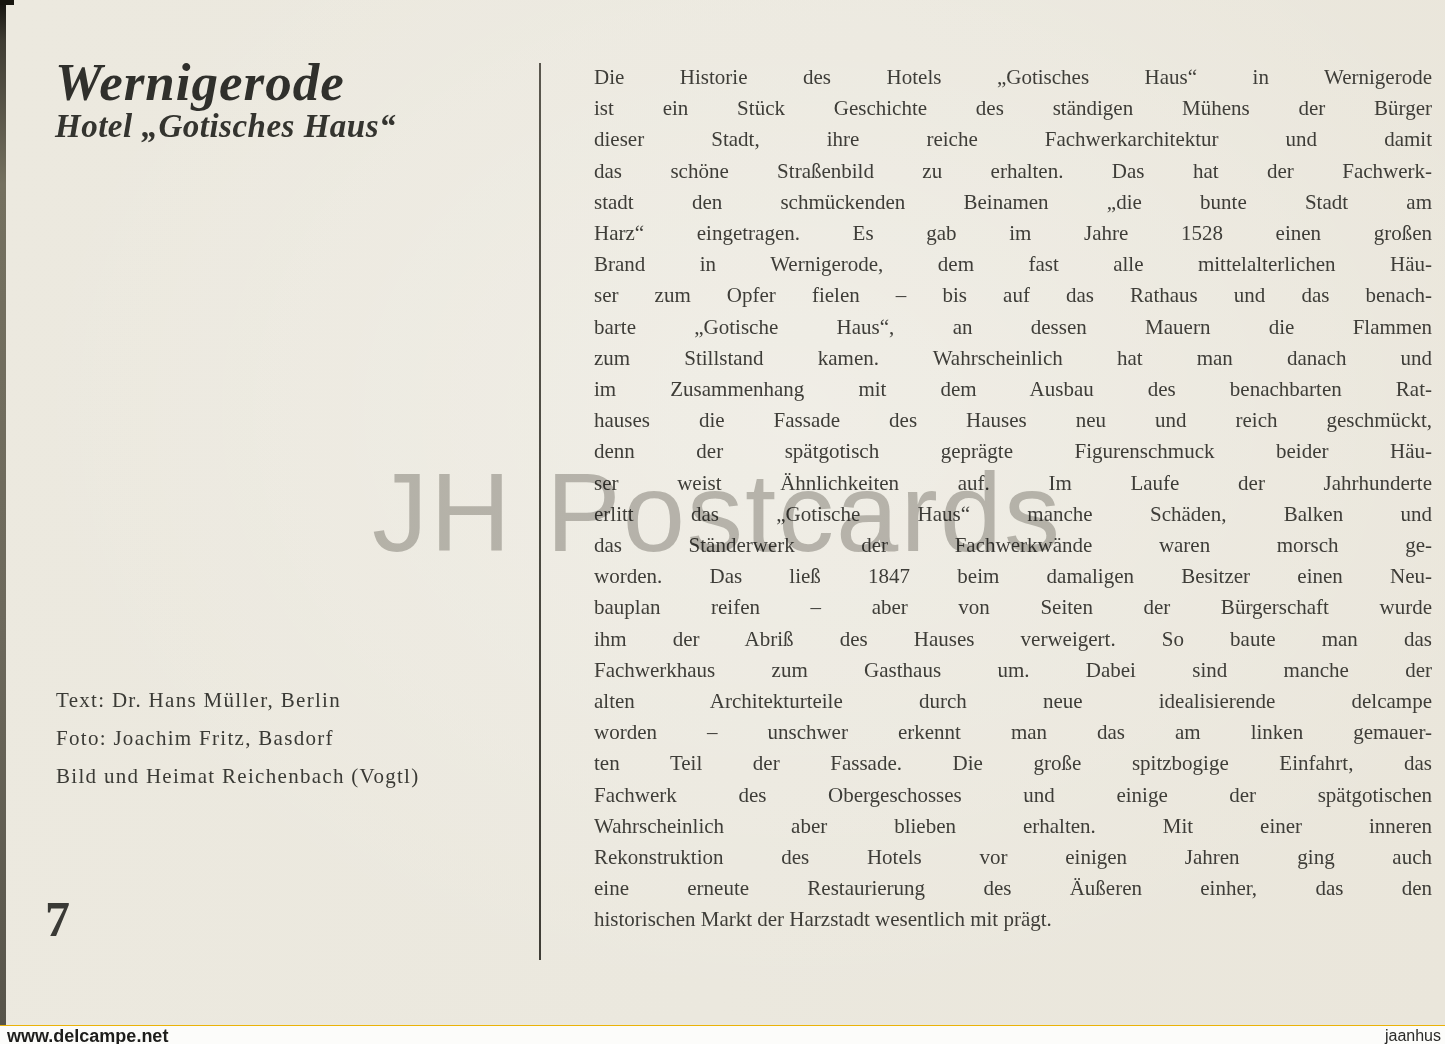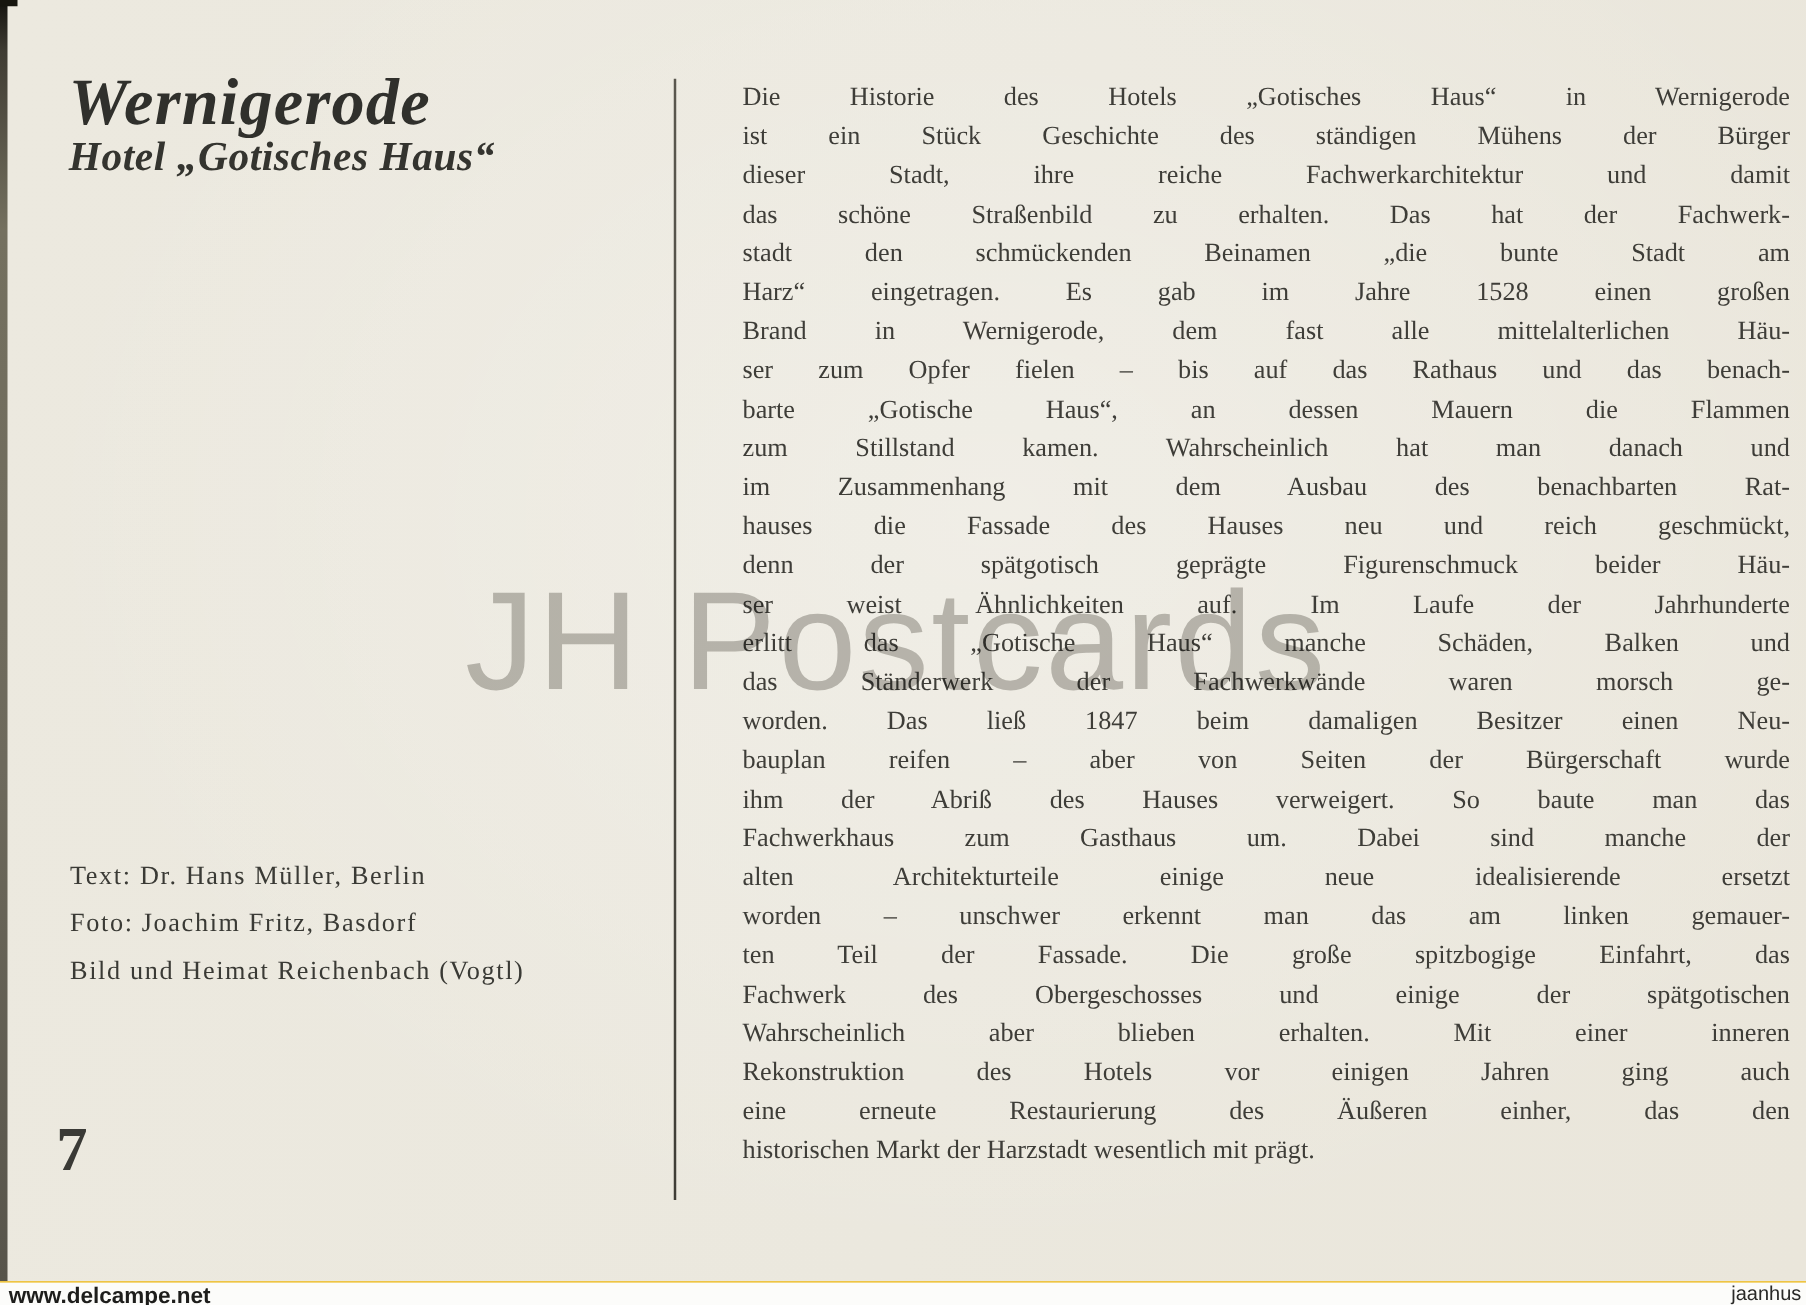--- a/index.html
+++ b/index.html
@@ -180,21 +180,21 @@
         <div class="body-line">im Zusammenhang mit dem Ausbau des benachbarten Rat-</div>
         <div class="body-line">hauses die Fassade des Hauses neu und reich geschmückt,</div>
         <div class="body-line">denn der spätgotisch geprägte Figurenschmuck beider Häu-</div>
         <div class="body-line">ser weist Ähnlichkeiten auf. Im Laufe der Jahrhunderte</div>
         <div class="body-line">erlitt das „Gotische Haus“ manche Schäden, Balken und</div>
         <div class="body-line">das Ständerwerk der Fachwerkwände waren morsch ge-</div>
         <div class="body-line">worden. Das ließ 1847 beim damaligen Besitzer einen Neu-</div>
         <div class="body-line">bauplan reifen – aber von Seiten der Bürgerschaft wurde</div>
         <div class="body-line">ihm der Abriß des Hauses verweigert. So baute man das</div>
         <div class="body-line">Fachwerkhaus zum Gasthaus um. Dabei sind manche der</div>
-        <div class="body-line">alten Architekturteile einige neue idealisierende ersetzt</div>
+        <div class="body-line">alten Architekturteile durch neue idealisierende delcampe</div>
         <div class="body-line">worden – unschwer erkennt man das am linken gemauer-</div>
         <div class="body-line">ten Teil der Fassade. Die große spitzbogige Einfahrt, das</div>
         <div class="body-line">Fachwerk des Obergeschosses und einige der spätgotischen</div>
         <div class="body-line">Wahrscheinlich aber blieben erhalten. Mit einer inneren</div>
         <div class="body-line">Rekonstruktion des Hotels vor einigen Jahren ging auch</div>
         <div class="body-line">eine erneute Restaurierung des Äußeren einher, das den</div>
         <div class="body-line">historischen Markt der Harzstadt wesentlich mit prägt.</div>
       </div>
 
     <div class="watermark">JH Postcards</div>

